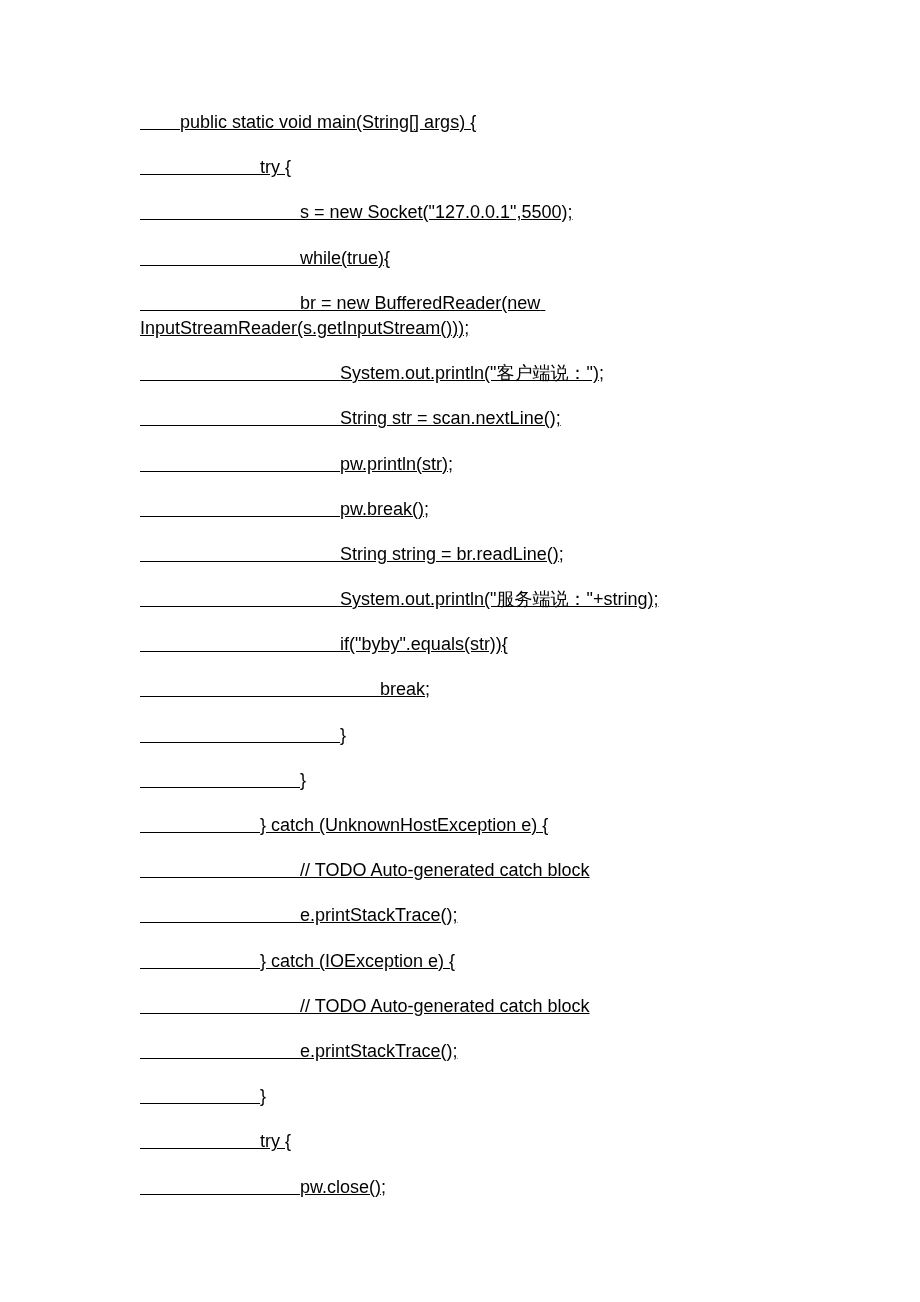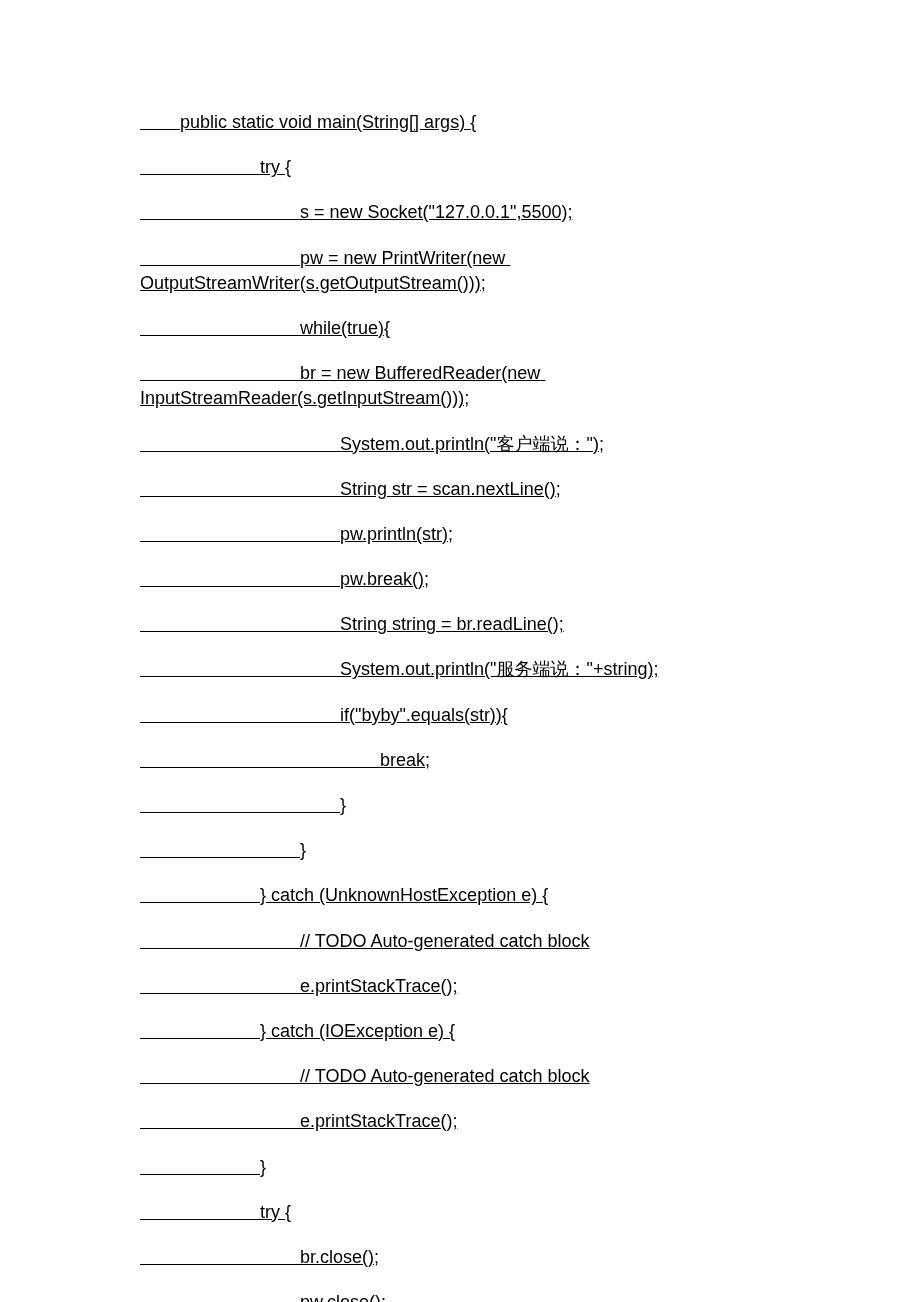--- a/index.html
+++ b/index.html
@@ -21,37 +21,35 @@
     text-decoration: underline;
   }
 </style>
 </head>
 <body>
 
 <div class="page">
   <div class="code-line"><span>        </span><span>public static void main(String[] args) {</span></div>
   <div class="code-line"><span>                        </span><span>try {</span></div>
   <div class="code-line"><span>                                </span><span>s = new Socket("127.0.0.1",5500);</span></div>
-  <div class="code-line"><span>                                </span><span>pw = new PrintWriter(new OutputStreamWriter(s.getOutputStream()));</span></div>
   <div class="code-line"><span>                                </span><span>while(true){</span></div>
   <div class="code-line"><span>                                </span><span>br = new BufferedReader(new InputStreamReader(s.getInputStream()));</span></div>
   <div class="code-line"><span>                                        </span><span>System.out.println("客户端说：");</span></div>
   <div class="code-line"><span>                                        </span><span>String str = scan.nextLine();</span></div>
   <div class="code-line"><span>                                        </span><span>pw.println(str);</span></div>
   <div class="code-line"><span>                                        </span><span>pw.break();</span></div>
   <div class="code-line"><span>                                        </span><span>String string = br.readLine();</span></div>
   <div class="code-line"><span>                                        </span><span>System.out.println("服务端说："+string);</span></div>
   <div class="code-line"><span>                                        </span><span>if("byby".equals(str)){</span></div>
   <div class="code-line"><span>                                                </span><span>break;</span></div>
   <div class="code-line"><span>                                        </span><span>}</span></div>
   <div class="code-line"><span>                                </span><span>}</span></div>
   <div class="code-line"><span>                        </span><span>} catch (UnknownHostException e) {</span></div>
   <div class="code-line"><span>                                </span><span>// TODO Auto-generated catch block</span></div>
   <div class="code-line"><span>                                </span><span>e.printStackTrace();</span></div>
   <div class="code-line"><span>                        </span><span>} catch (IOException e) {</span></div>
   <div class="code-line"><span>                                </span><span>// TODO Auto-generated catch block</span></div>
   <div class="code-line"><span>                                </span><span>e.printStackTrace();</span></div>
   <div class="code-line"><span>                        </span><span>}</span></div>
   <div class="code-line"><span>                        </span><span>try {</span></div>
-  <div class="code-line"><span>                                </span><span>br.close();</span></div>
   <div class="code-line"><span>                                </span><span>pw.close();</span></div>
 
 </div>
 
 </body></html>

